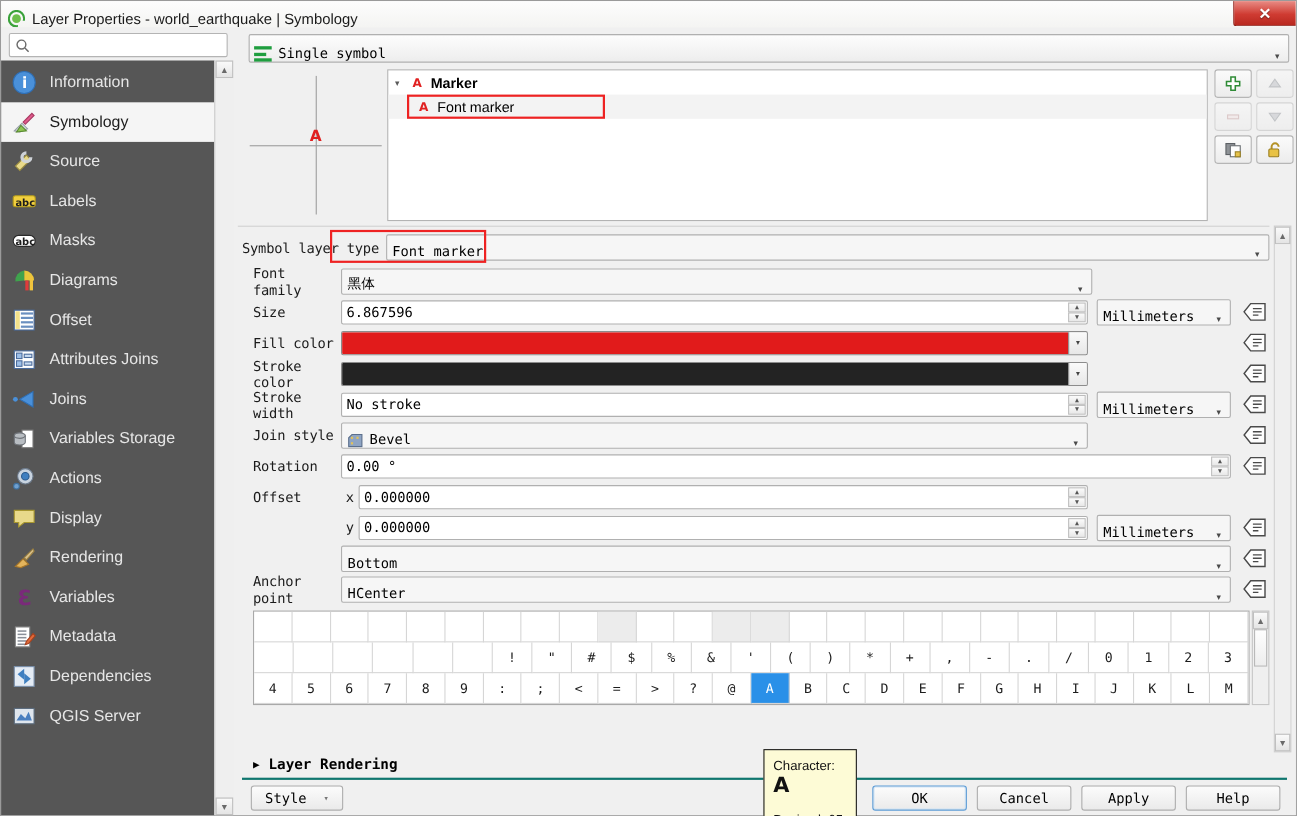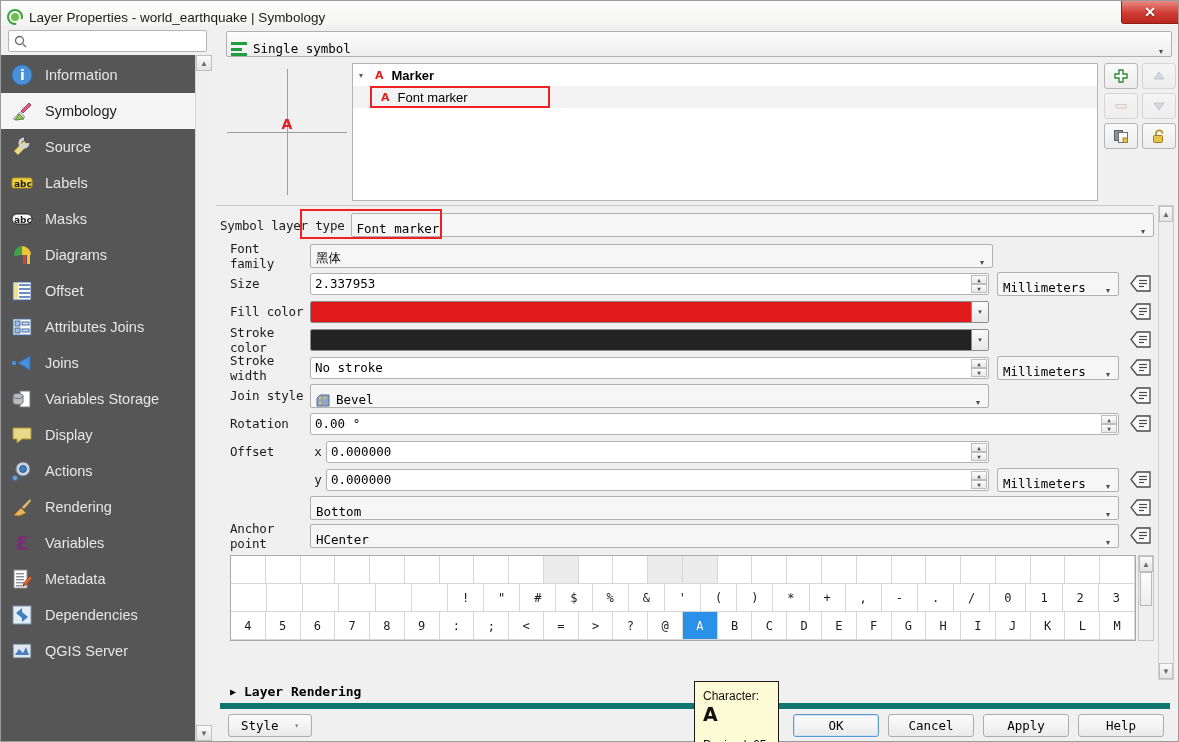--- a/index.html
+++ b/index.html
@@ -310,21 +310,21 @@
   #footer { flex: 0 0 auto; padding: 0 4px 4px 4px; }
   #layer-render {
     display: flex; align-items: center; gap: 8px;
     padding: 4px 0 4px 10px; font-size: 13px; font-weight: bold;
     font-family: "DejaVu Sans Mono", monospace;
     cursor: pointer;
   }
   #layer-render .tri { font-size: 10px; }
   #btnbar {
     display: flex; align-items: center;
-    border-top: 6px solid #0f766e; padding: 5px 6px 0 8px; text-align: center;
+    border-top: 2px solid #0f766e; padding: 5px 6px 0 8px; text-align: center;
   }
   .btn {
     height: 23px; min-width: 86px; padding: 0 12px;
     background: linear-gradient(#fcfcfc,#eaeaea);
     border: 1px solid #adadad; border-radius: 3px;
     display: flex; align-items: center; justify-content: center;
     font-size: 12.5px; font-family: "DejaVu Sans Mono", monospace;
     cursor: pointer; margin-left: 9px;
   }
   .btn.style-btn { margin-left: 0; min-width: 84px; justify-content: space-between; }
@@ -481,34 +481,34 @@
                   <rect x="10" y="4" width="10" height="16" fill="#ffffff" stroke="#7a7a7a"></rect>
                   <path d="M3,9 a5,2.5 0 1 1 10,0 v6 a5,2.5 0 1 1 -10,0 z" fill="#b8bdc2" stroke="#70747a" stroke-width="1"></path>
                   <path d="M3,9 a5,2.5 0 1 0 10,0" fill="none" stroke="#70747a" stroke-width="1"></path>
                 </svg>
               </span>
               <span>Variables Storage</span>
             </div>
             <div class="nav-item">
               <span class="nav-ico">
                 <svg width="24" height="24" viewBox="0 0 24 24">
-                  <path d="M3,5 h18 v11 h-9 l-5,4 v-4 h-4 z" fill="#e8d98a" stroke="#a8972f" stroke-width="1"></path>
-                </svg>
-              </span>
-              <span>Display</span>
-            </div>
-            <div class="nav-item">
-              <span class="nav-ico">
-                <svg width="24" height="24" viewBox="0 0 24 24">
                   <circle cx="13" cy="10" r="7" fill="#c9d4e0" stroke="#6d7b8c"></circle>
                   <circle cx="13" cy="10" r="3.4" fill="#3f7fc0" stroke="#2b5a8c"></circle>
                   <circle cx="5" cy="19" r="2.6" fill="#6fa0d0" stroke="#3f6f9c"></circle>
                 </svg>
               </span>
               <span>Actions</span>
+            </div>
+            <div class="nav-item">
+              <span class="nav-ico">
+                <svg width="24" height="24" viewBox="0 0 24 24">
+                  <path d="M3,5 h18 v11 h-9 l-5,4 v-4 h-4 z" fill="#e8d98a" stroke="#a8972f" stroke-width="1"></path>
+                </svg>
+              </span>
+              <span>Display</span>
             </div>
             <div class="nav-item">
               <span class="nav-ico">
                 <svg width="24" height="24" viewBox="0 0 24 24">
                   <path d="M4,20 L11,13 L16,18 L9,21 Z" fill="#e3b45c" stroke="#a8772a" stroke-width="1"></path>
                   <path d="M12,12 L20,4 L21,6 L14,14 Z" fill="#d9c08a" stroke="#9c8142" stroke-width="1"></path>
                 </svg>
               </span>
               <span>Rendering</span>
             </div>
@@ -646,21 +646,21 @@
             <div class="field combo flat">
               <span>黑体</span>
               <span class="caret">▾</span>
             </div>
             <div style="width:161px;flex:0 0 161px;"></div>
           </div>
 
           <div class="prow">
             <span class="flabel lbl">Size</span>
             <div class="field spin mono">
-              <span>2.337953</span>
+              <span>6.867596</span>
               <span class="arrows">
                   <span>▲</span>
                   <span>▼</span>
                 </span>
             </div>
             <div class="combo flat unitsel">
               <span class="mono">Millimeters</span>
               <span class="caret">▾</span>
             </div>
             <div class="ddbtn">

